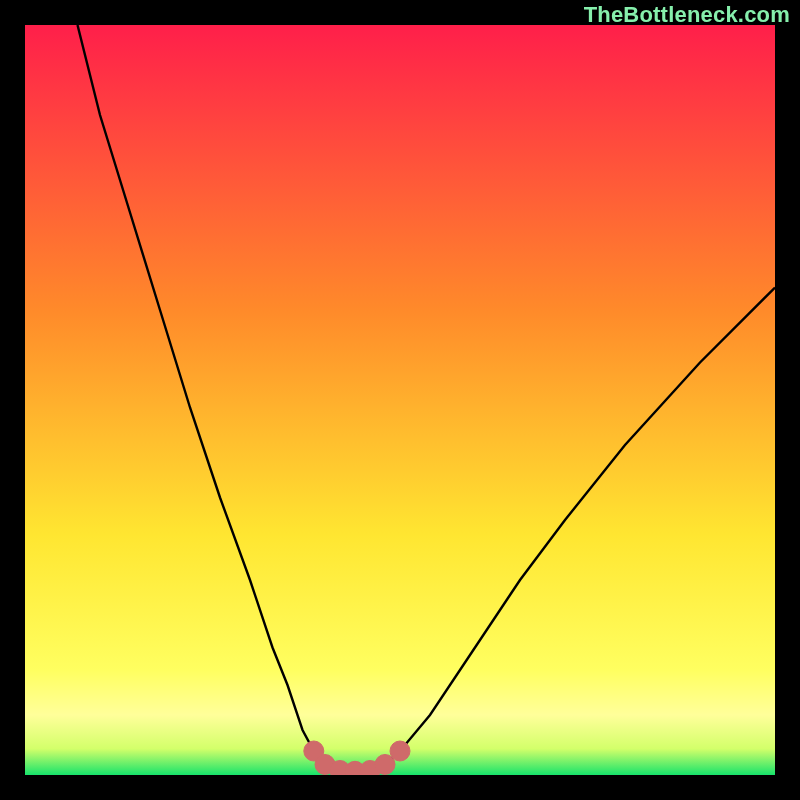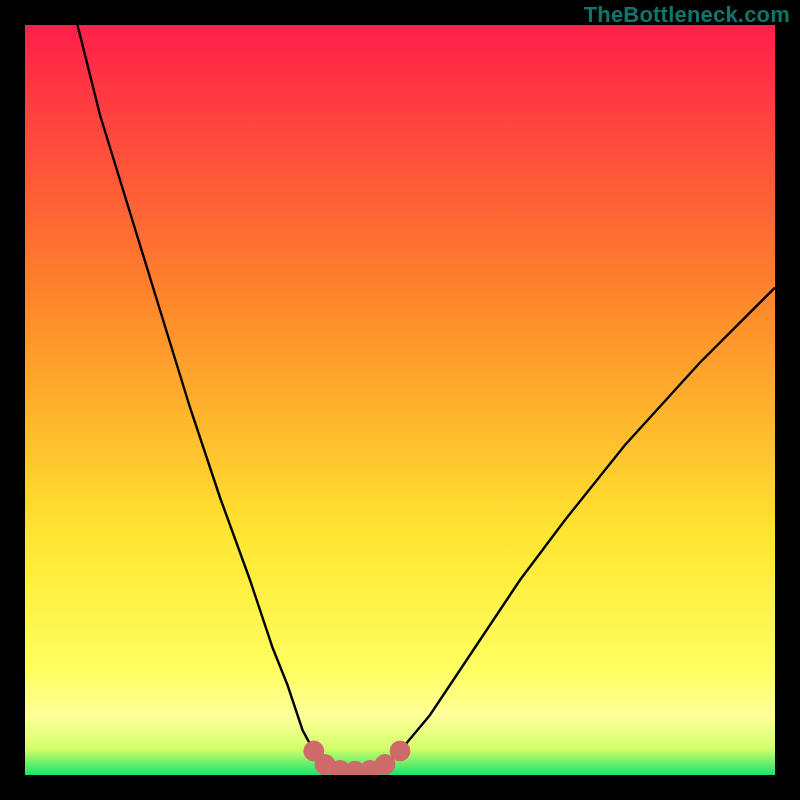--- a/index.html
+++ b/index.html
@@ -26,21 +26,21 @@
     height: 750px;
     overflow: hidden;
   }
   .watermark {
     position: absolute;
     top: 2px;
     right: 10px;
     font-family: Arial, Helvetica, sans-serif;
     font-size: 22px;
     font-weight: 600;
-    color: #0f766e;
+    color: #86efac;
     letter-spacing: 0.2px;
   }
   svg {
     display: block;
   }
 </style>
 </head>
 <body>
 
 <div class="frame">

